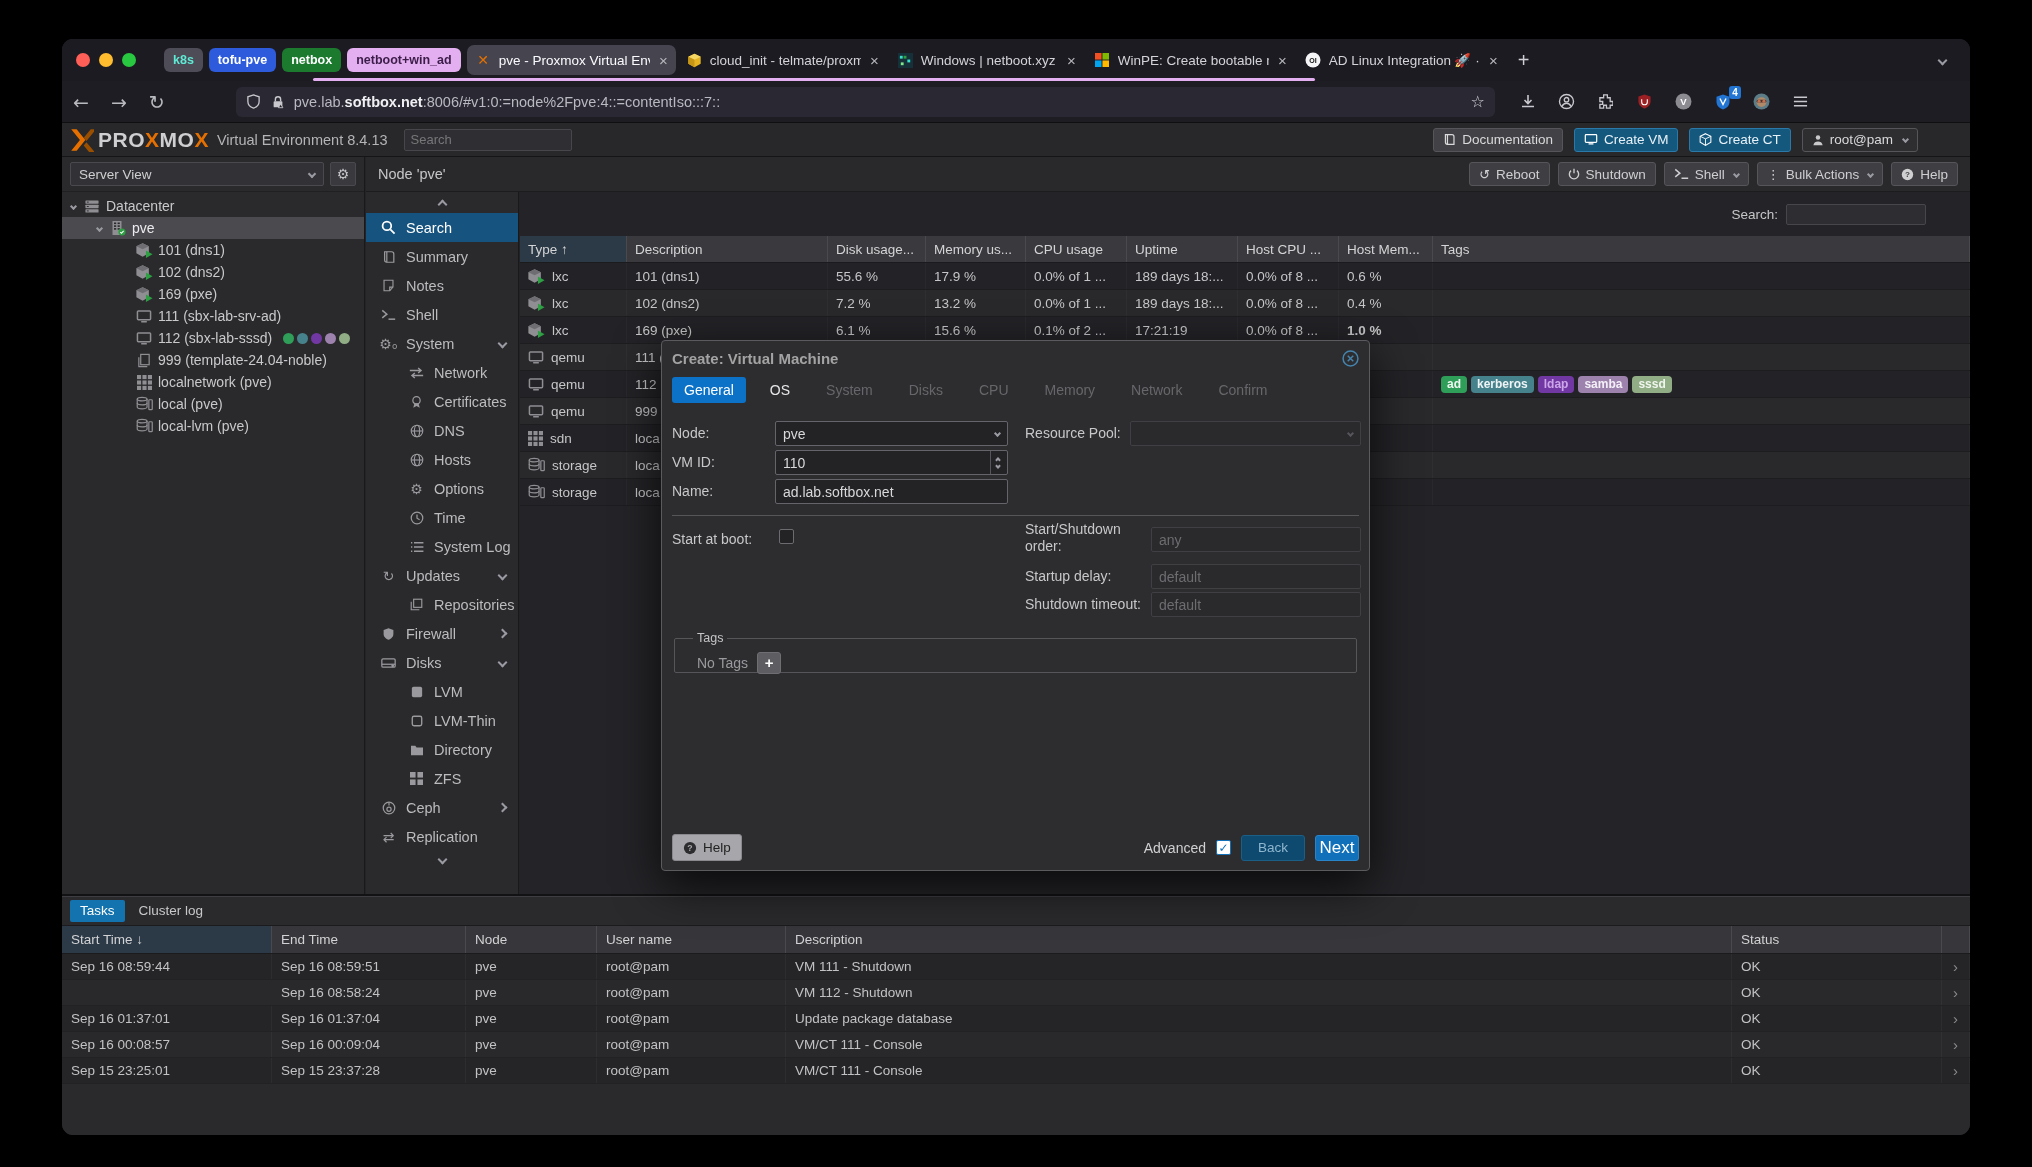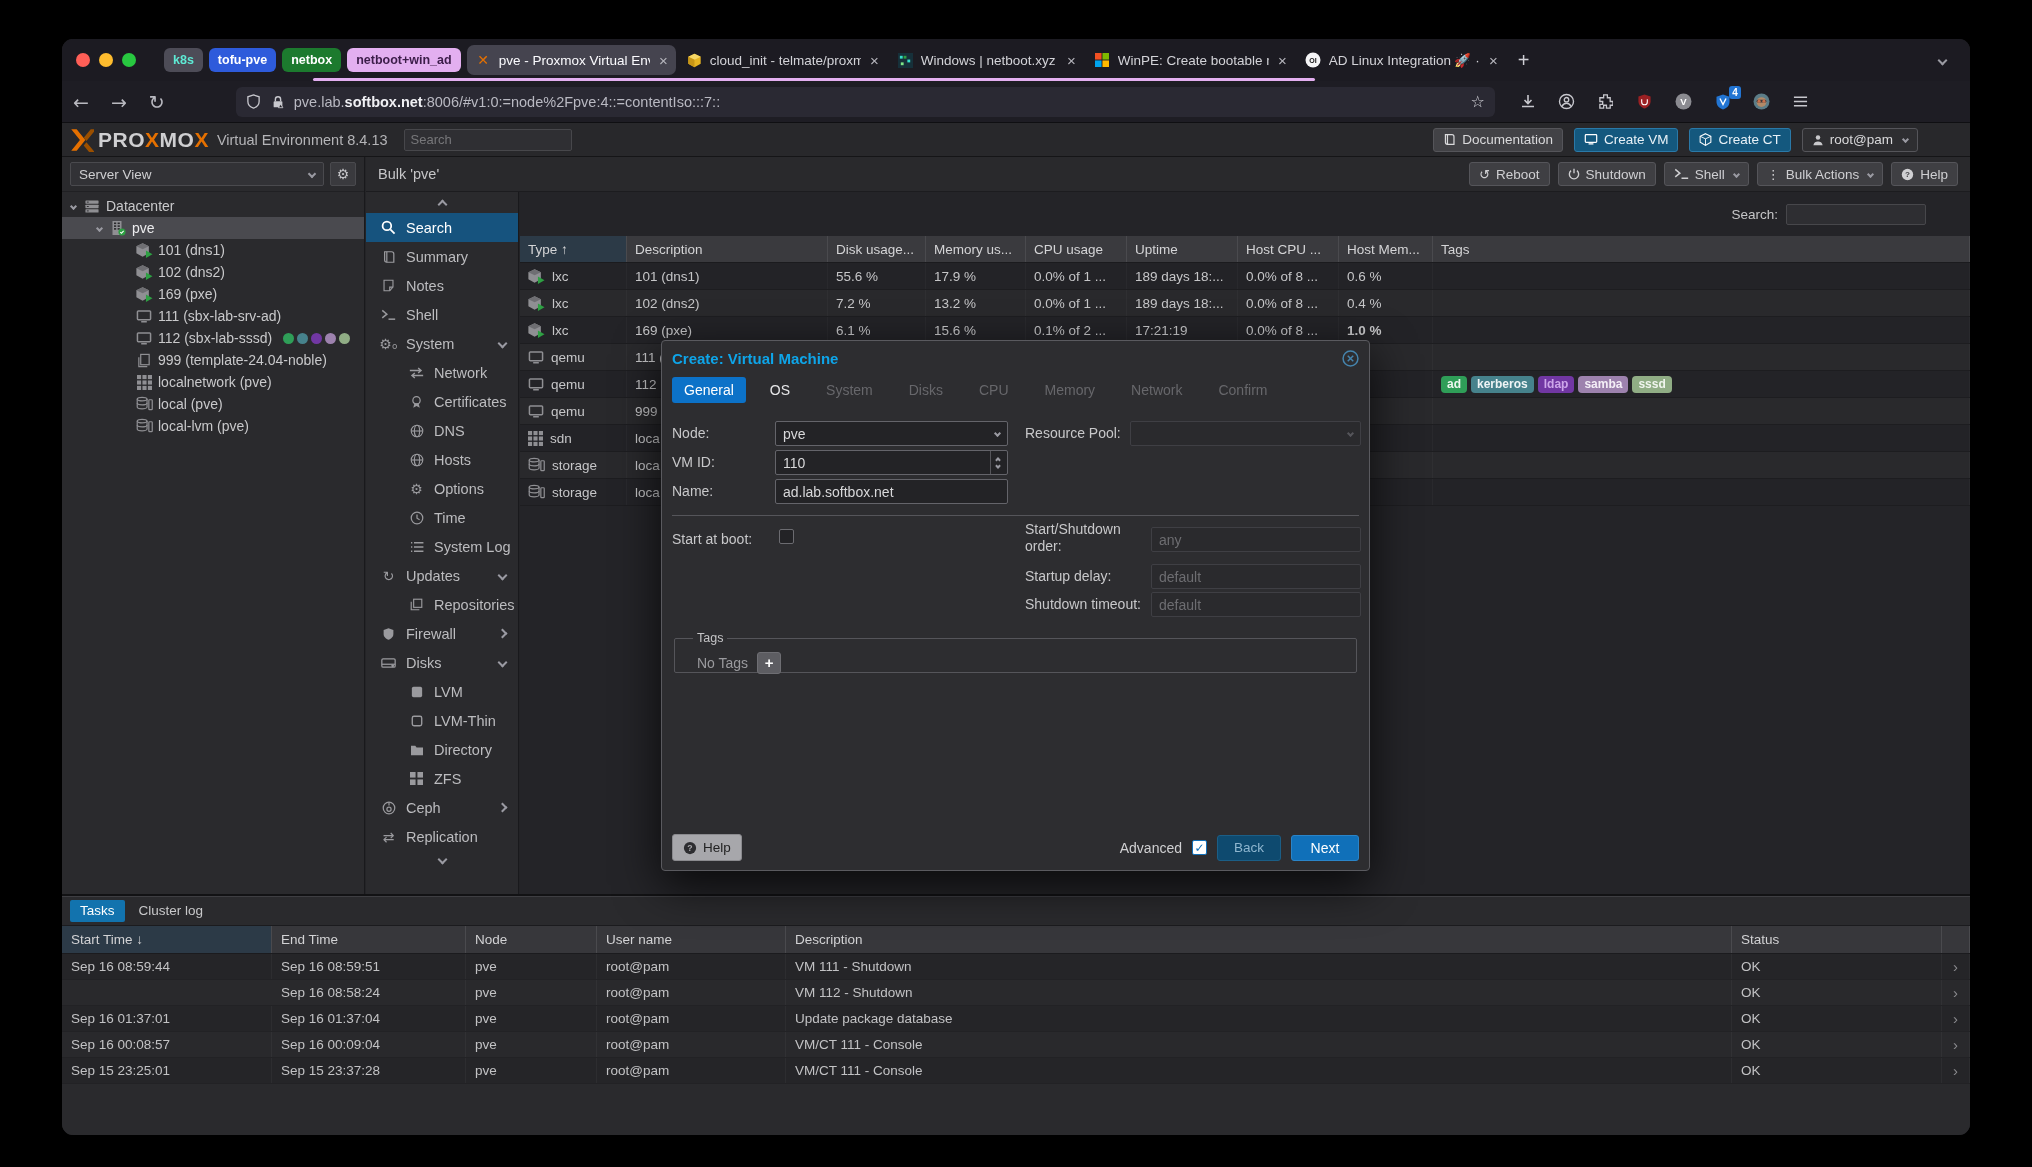--- a/index.html
+++ b/index.html
@@ -105,21 +105,21 @@
   .tk-hc.sorted{background:#2c3a47;}
   .tk-row{display:flex;height:26px;border-bottom:1px solid #222225;}
   .tk-row:nth-child(odd){background:#29292c;}
   .tk-row:nth-child(even){background:#252528;}
   .tk-c{display:flex;align-items:center;padding:0 9px;font-size:13.5px;color:#c2c2c4;flex:none;white-space:nowrap;overflow:hidden;border-right:1px solid rgba(255,255,255,.04);}
   .tk-chev{color:#8a8a8e;font-size:15px;display:flex;align-items:center;justify-content:center;}
 
   
   .dlg{position:absolute;left:599px;top:301px;width:709px;height:531px;background:#2d2d30;border:1px solid #5a5a5f;border-radius:4px;box-shadow:0 14px 46px rgba(0,0,0,.75);z-index:50;}
   .dlg-title-row{height:34px;display:flex;align-items:center;padding:0 10px;}
-  .dlg-title{color:#0ea5e9;font-size:15px;font-weight:bold;}
+  .dlg-title{color:#a3a3a3;font-size:15px;font-weight:bold;}
   .dlg-close{margin-left:auto;display:flex;}
   .dlg-tabs{height:30px;display:flex;align-items:center;gap:12px;padding:0 10px;margin-bottom:4px;}
   .dtab{height:26px;display:flex;align-items:center;padding:0 12px;font-size:14px;border-radius:3px;}
   .dtab.active{background:#0c72c8;color:#fff;}
   .dtab.enabled{color:#e6e6e8;}
   .dtab.disabled{color:#67676b;}
   .dlg-body{position:absolute;top:68px;left:0;right:0;bottom:45px;}
   .f-label{position:absolute;color:#c8c8ca;font-size:14px;line-height:17px;}
   .f-field{position:absolute;height:25px;background:#232326;border:1px solid #64646a;border-radius:2px;color:#d8d8da;font-size:14px;display:flex;align-items:center;padding:0 7px;}
   .f-field.dim{background:#2a2a2d;border-color:#3f3f44;color:#6d6d71;}
@@ -132,21 +132,21 @@
   .tagsfs legend{font-size:12.5px;color:#c5c5c7;padding:0 4px;margin-left:6px;}
   .tagsfs-inner{display:flex;align-items:center;gap:9px;padding:1px 10px;}
   .notags{color:#9a9a9e;font-size:14px;}
   .plusbtn{width:24px;height:22px;background:#5d5d62;border:1px solid #6e6e73;border-radius:3px;color:#fff;font-size:15px;font-weight:bold;display:flex;align-items:center;justify-content:center;}
   .dlg-footer{position:absolute;left:0;right:0;bottom:0;height:45px;display:flex;align-items:center;padding:0 10px;}
   .helpbtn{height:27px;background:#a7a7ab;border:1px solid #8a8a8e;border-radius:3px;color:#222;font-size:13.5px;display:flex;align-items:center;gap:6px;padding:0 10px;}
   .ftr-right{margin-left:auto;display:flex;align-items:center;gap:10px;}
   .adv-label{color:#d0d0d2;font-size:14px;}
   .adv-check{width:15px;height:15px;background:#fff;border:1px solid #1070b9;border-radius:2px;display:flex;align-items:center;justify-content:center;color:#1070b9;font-size:12px;font-weight:bold;}
   .backbtn{width:64px;height:26px;background:#0e4a6f;border:1px solid #1b5e86;border-radius:3px;color:#8fb6cf;font-size:13.5px;display:flex;align-items:center;justify-content:center;}
-  .nextbtn{width:68px;height:26px;background:#1070b9;border:1px solid #2a84c8;border-radius:3px;color:#fff;font-size:14px;display:flex;align-items:center;justify-content:center;}
+  .nextbtn{width:44px;height:26px;background:#1070b9;border:1px solid #2a84c8;border-radius:3px;color:#fff;font-size:17px;display:flex;align-items:center;justify-content:center;}
   svg{display:block;}
 </style>
 </head>
 <body>
 
 <div class="window">
 
   <div class="tabbar">
     <div class="traffic">
       <span class="tl r"></span>
@@ -496,21 +496,21 @@
               <rect x="13.6" y="3.5" width="3.6" height="10.5" rx=".8"></rect>
             </svg>
           </span>
           <span class="tlabel">local-lvm (pve)</span>
         </div>
       </div>
   </div>
 
   <div class="content">
     <div class="content-head">
-      <span class="node-title">Bulk 'pve'</span>
+      <span class="node-title">Node 'pve'</span>
       <div class="nt-buttons" id="node-buttons">
           <button class="ntbtn">
             <span><span style="font-family:DejaVu Sans;font-size:13px;">↺</span></span>
             <span>Reboot</span>
           </button>
           <button class="ntbtn">
             <span>
               <svg width="12" height="12" viewBox="0 0 16 16" fill="none" stroke="currentColor" stroke-width="1.8">
                 <path d="M8 1v6"></path>
                 <path d="M4 3.5a6.2 6.2 0 108 0"></path>

